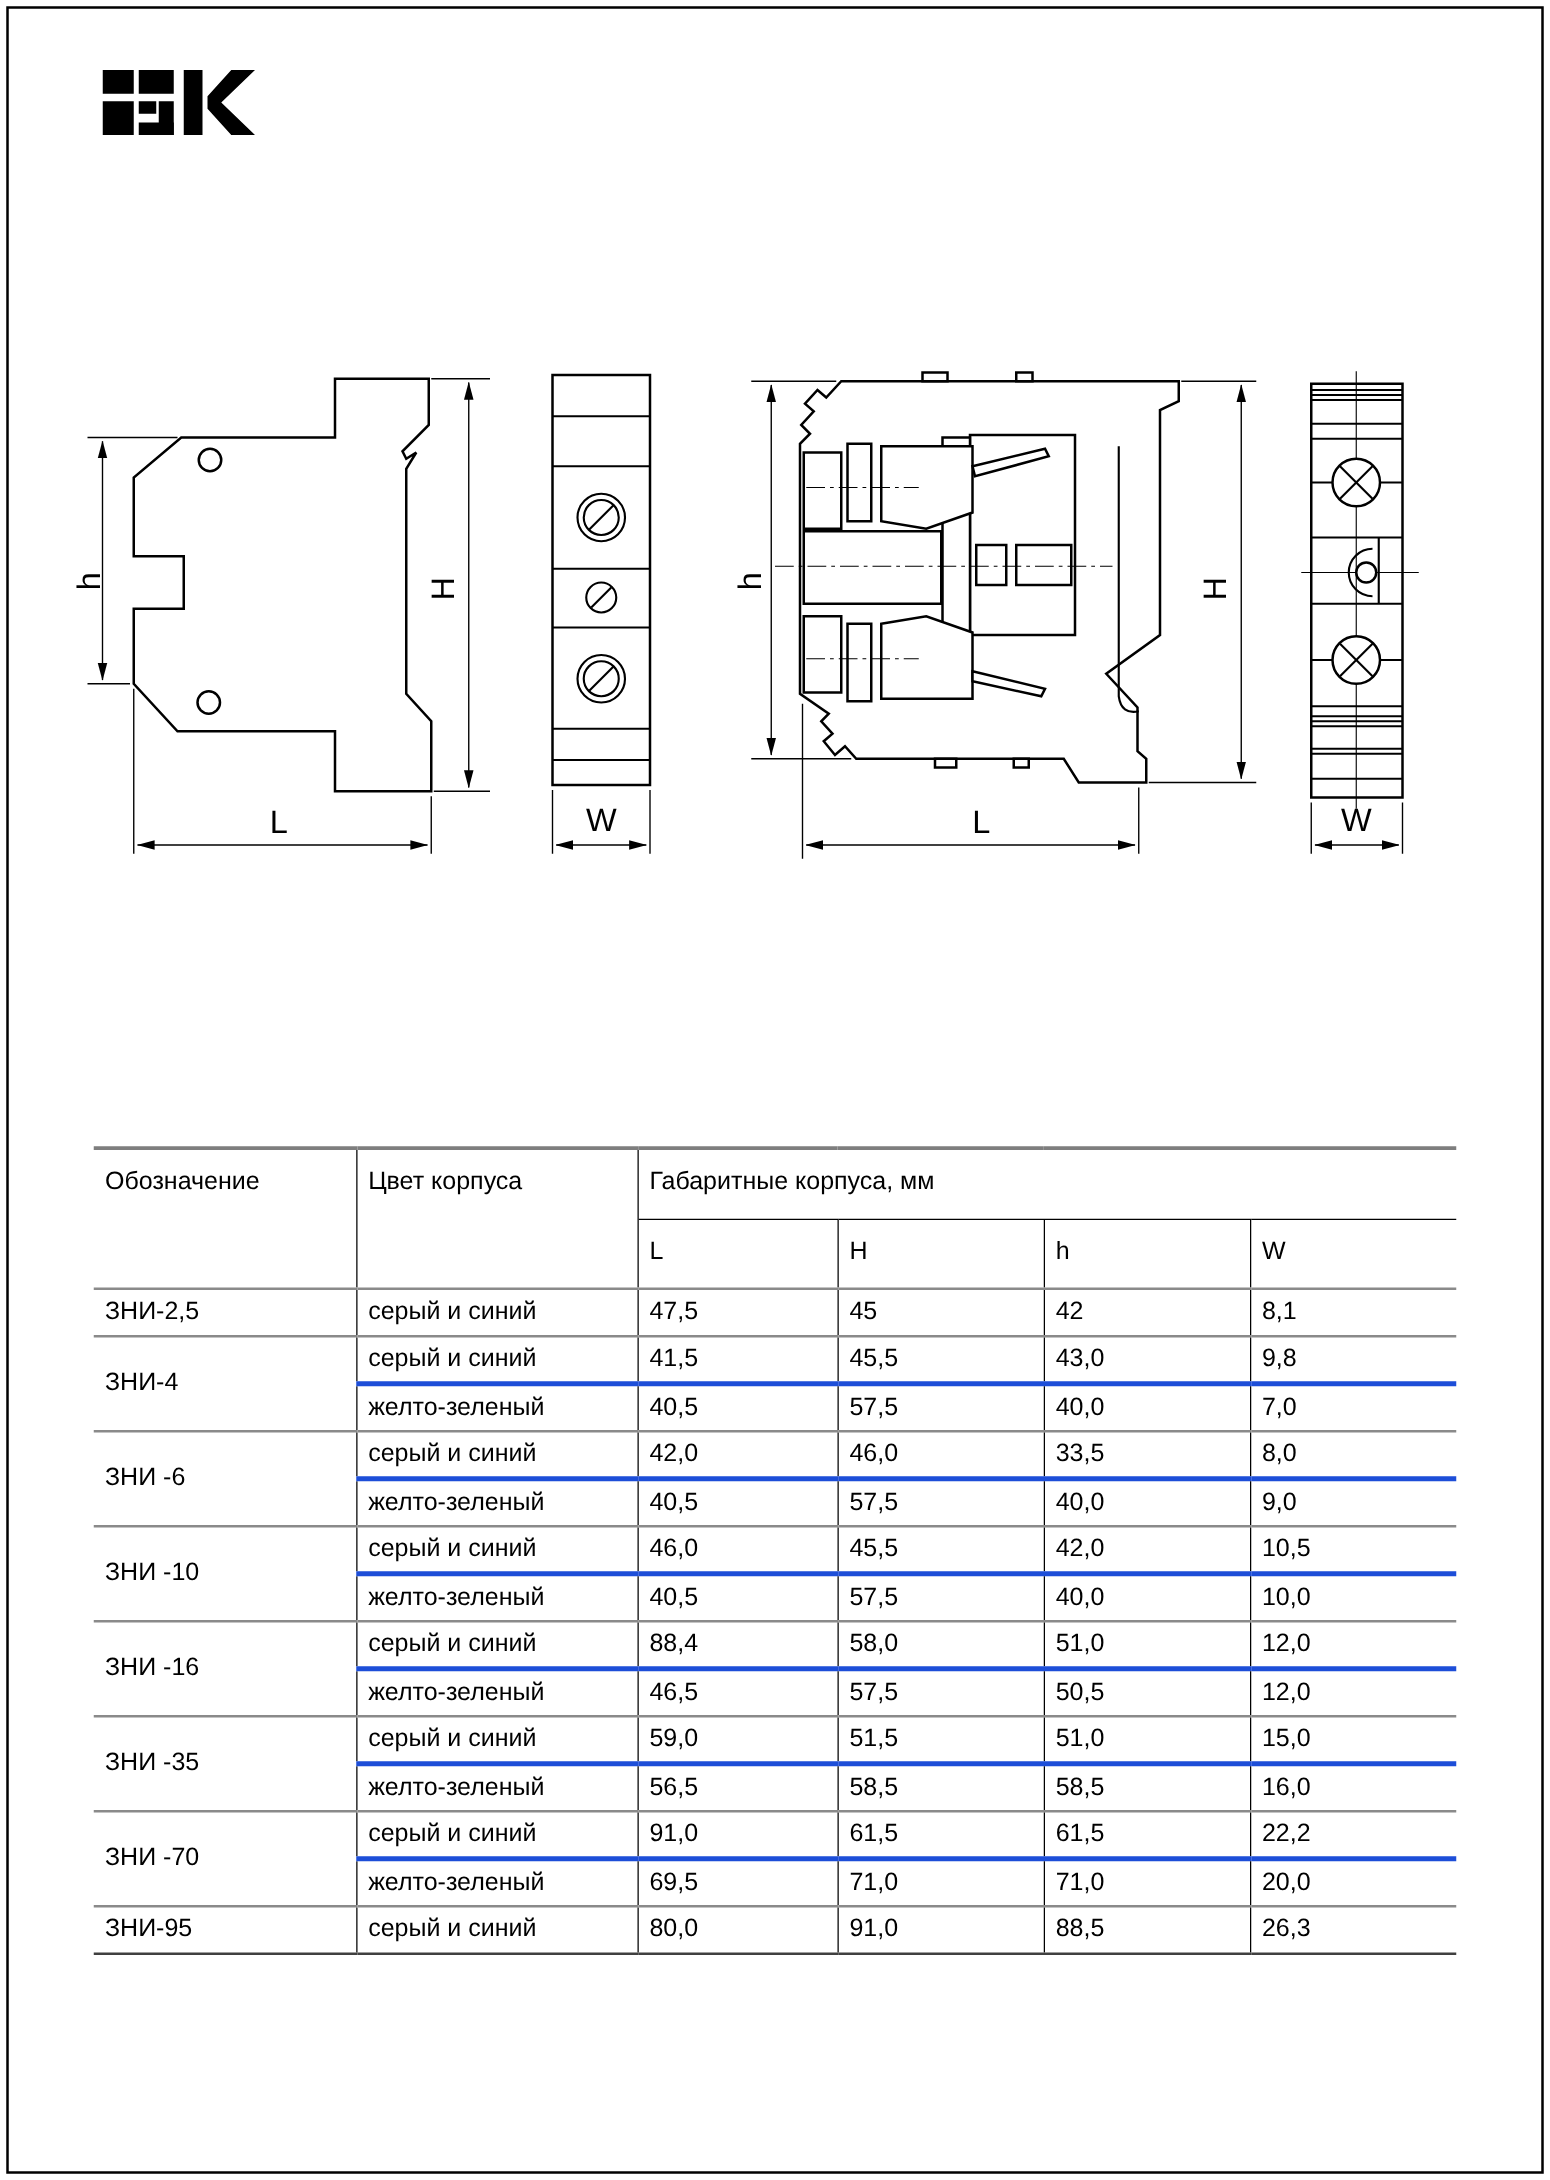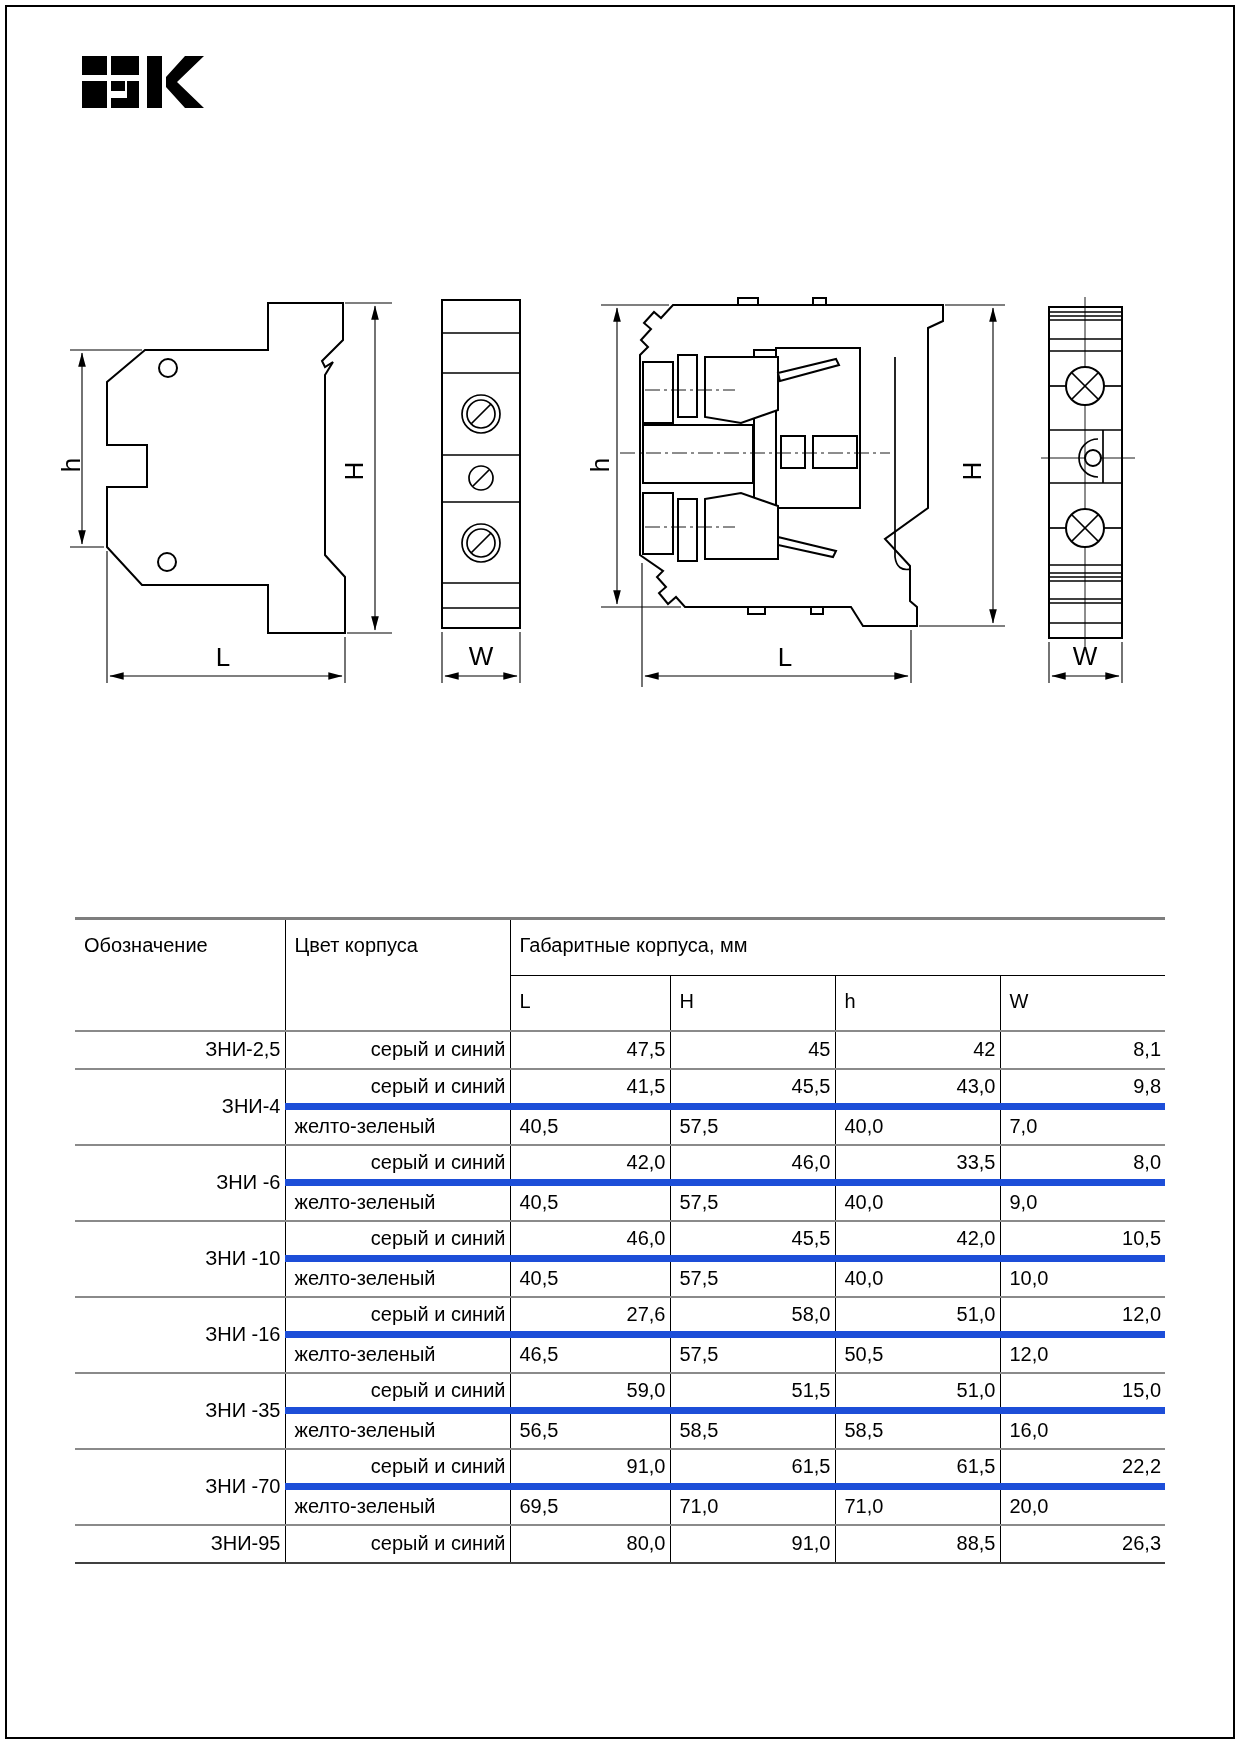--- a/index.html
+++ b/index.html
@@ -30,22 +30,22 @@
   
   .dims { position:absolute; left:75px; top:917px; width:1090px; border-collapse:collapse;
           table-layout:fixed; font-size:20px; }
   .dims th, .dims td { font-weight:400; text-align:left; padding:0 4px 0 9px;
           border-left:1px solid #000; white-space:nowrap; overflow:hidden; }
   .dims .c1 { border-left:none; }
   .dims thead th { vertical-align:top; padding-top:14px; }
   .dims thead tr:first-child th { border-top:3px solid #7e7e7e; height:57px; }
   .dims thead tr.sub th { border-top:1px solid #000; height:55px; }
   .dims tbody td { height:38px; vertical-align:middle; }
-  .dims tbody tr.group-start td { border-top:2px solid #8a8a8a;text-align:right; }
-  .dims tbody tr.group-cont  td { border-top:7px solid #1d4ed8; }
+  .dims tbody tr.group-start td { border-top:2px solid #8a8a8a; }
+  .dims tbody tr.group-cont  td { border-top:4px solid #1d4ed8; }
   .dims tbody tr:last-child  td { border-bottom:2px solid #404040; }
 </style>
 </head>
 <body>
 
 <div class="page">
   <div class="frame"></div>
 
   <svg class="logo" viewBox="0 0 124 53" aria-label="iEK">
     <g fill="#000">
@@ -302,21 +302,21 @@
         <tr class="group-cont">
           <td>желто-зеленый</td>
           <td>40,5</td>
           <td>57,5</td>
           <td>40,0</td>
           <td>10,0</td>
         </tr>
         <tr class="group-start">
           <td rowspan="2" class="c1">ЗНИ -16</td>
           <td>серый и синий</td>
-          <td>27,6</td>
+          <td>88,4</td>
           <td>58,0</td>
           <td>51,0</td>
           <td>12,0</td>
         </tr>
         <tr class="group-cont">
           <td>желто-зеленый</td>
           <td>46,5</td>
           <td>57,5</td>
           <td>50,5</td>
           <td>12,0</td>

